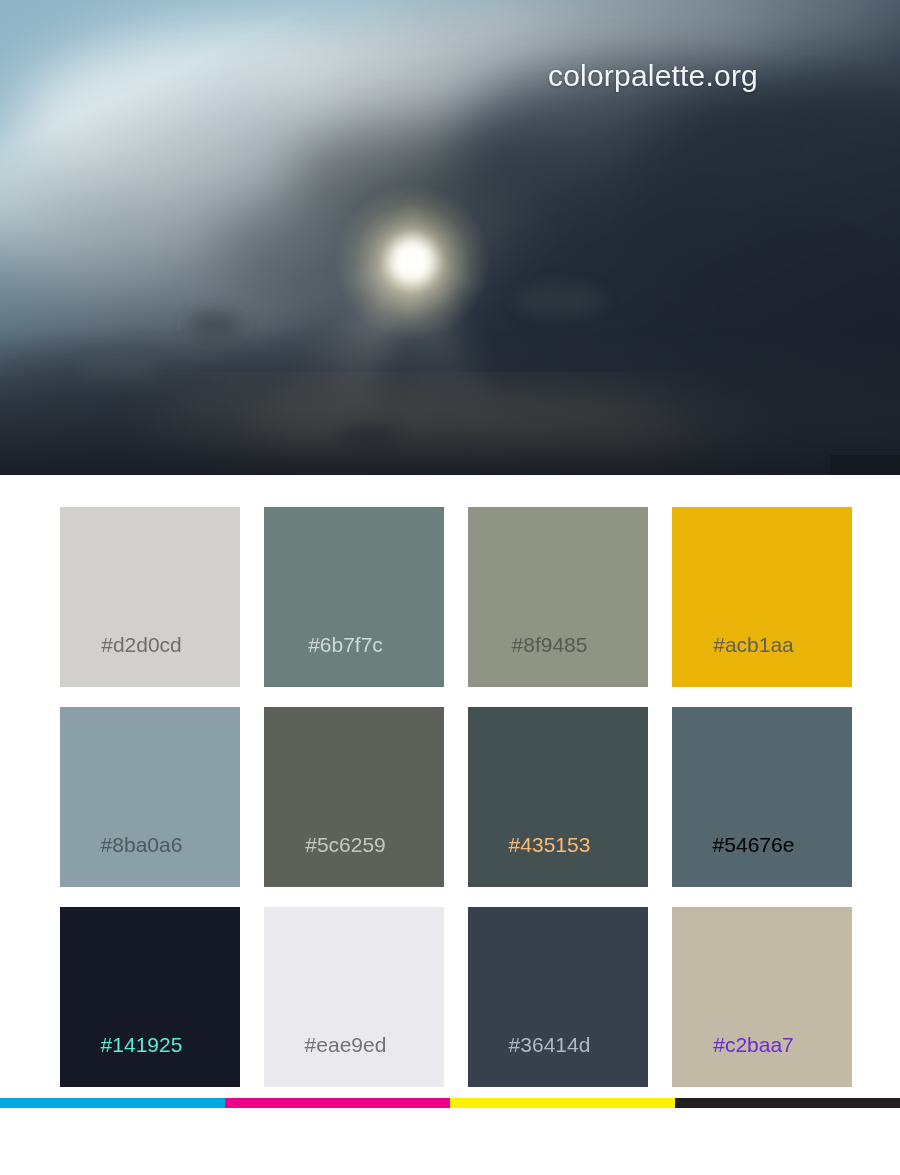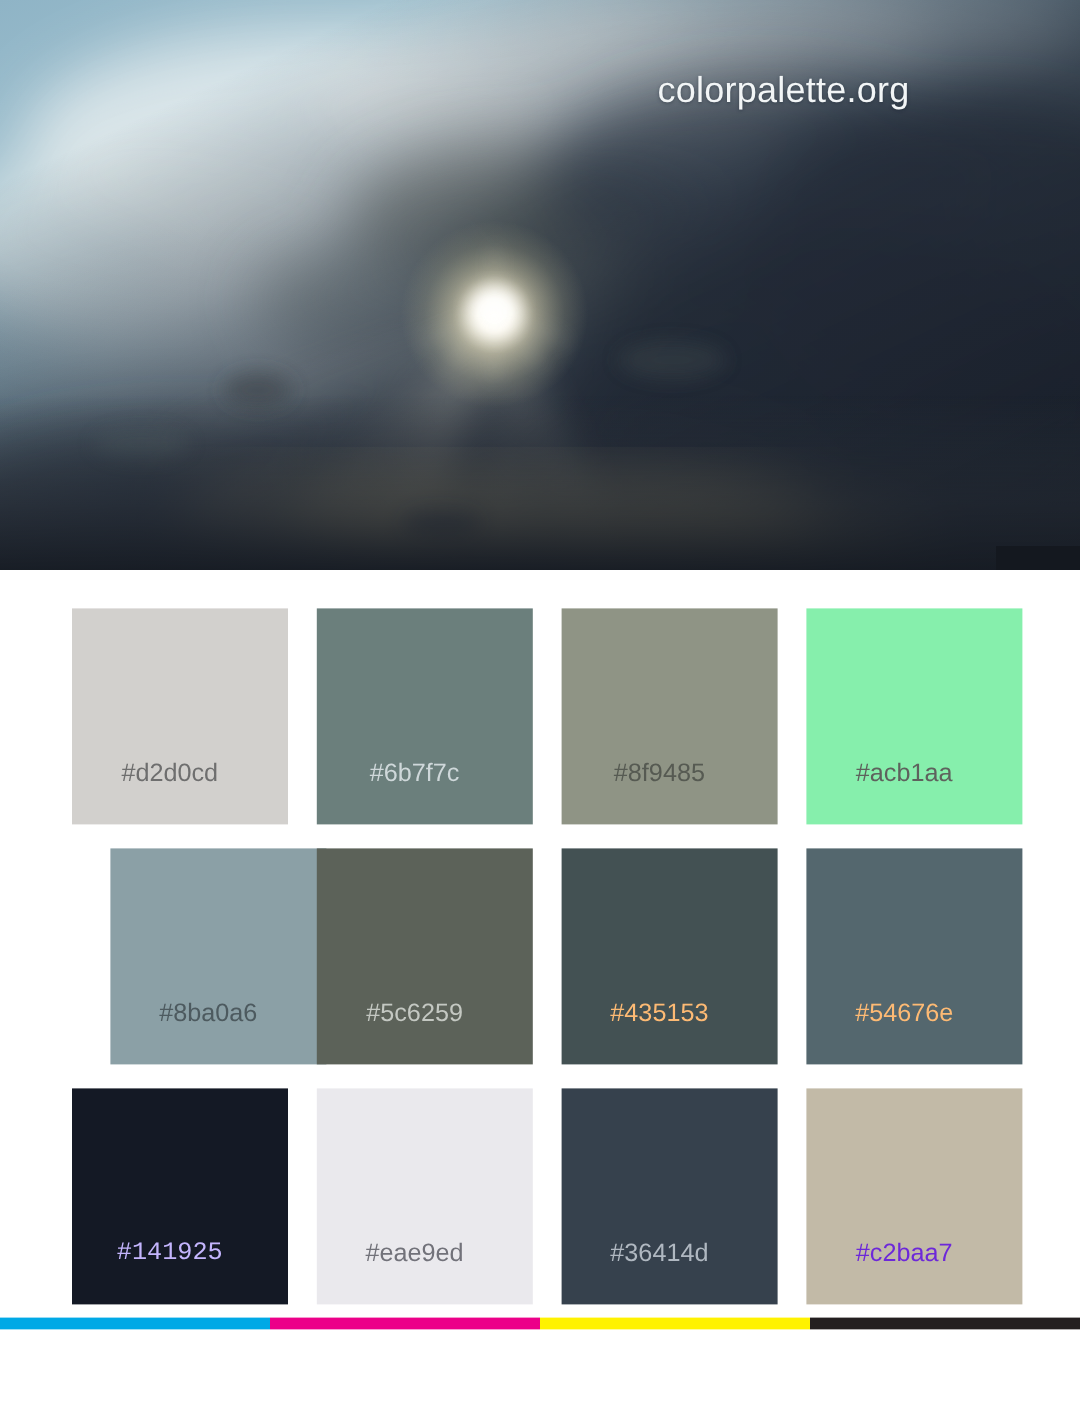--- a/index.html
+++ b/index.html
@@ -213,39 +213,39 @@
 
     <div class="swatch" style="background: rgb(210, 208, 205);">
       <span class="swatch-label" style="color: rgb(110, 110, 110);">#d2d0cd</span>
     </div>
     <div class="swatch" style="background: rgb(107, 127, 124);">
       <span class="swatch-label" style="color: rgb(207, 216, 218);">#6b7f7c</span>
     </div>
     <div class="swatch" style="background: rgb(143, 148, 133);">
       <span class="swatch-label" style="color: rgb(86, 90, 82);">#8f9485</span>
     </div>
-    <div class="swatch" style="background: #86efac;">
+    <div class="swatch" style="background: #eab308;">
       <span class="swatch-label" style="color: rgb(94, 98, 93);">#acb1aa</span>
     </div>
 
-    <div class="swatch" style="background: rgb(139, 160, 166); margin-left: 32px;">
+    <div class="swatch" style="background: rgb(139, 160, 166);">
       <span class="swatch-label" style="color: rgb(77, 90, 95);">#8ba0a6</span>
     </div>
     <div class="swatch" style="background: rgb(92, 98, 89); padding-left: 20px;">
       <span class="swatch-label" style="color: rgb(196, 200, 194);">#5c6259</span>
     </div>
     <div class="swatch" style="background: rgb(67, 81, 83);">
       <span class="swatch-label" style="color: #fdba74;">#435153</span>
     </div>
     <div class="swatch" style="background: rgb(84, 103, 110);">
-      <span class="swatch-label" style="color: #fdba74;">#54676e</span>
+      <span class="swatch-label" style="color: #000000;">#54676e</span>
     </div>
 
     <div class="swatch" style="background: rgb(20, 25, 37);">
-      <span class="swatch-label" style="color: #c4b5fd; font-family: Liberation Mono, monospace;">#141925</span>
+      <span class="swatch-label" style="color: #5eead4;">#141925</span>
     </div>
     <div class="swatch" style="background: rgb(234, 233, 237);">
       <span class="swatch-label" style="color: rgb(114, 114, 122);">#eae9ed</span>
     </div>
     <div class="swatch" style="background: rgb(54, 65, 77);">
       <span class="swatch-label" style="color: rgb(176, 184, 193);">#36414d</span>
     </div>
     <div class="swatch" style="background: rgb(194, 186, 167);">
       <span class="swatch-label" style="color: #6d28d9;">#c2baa7</span>
     </div>

